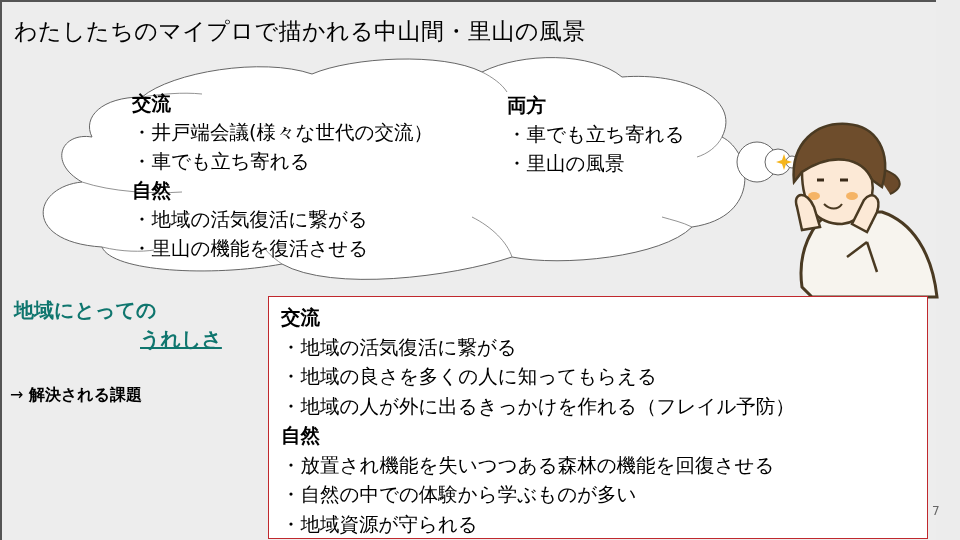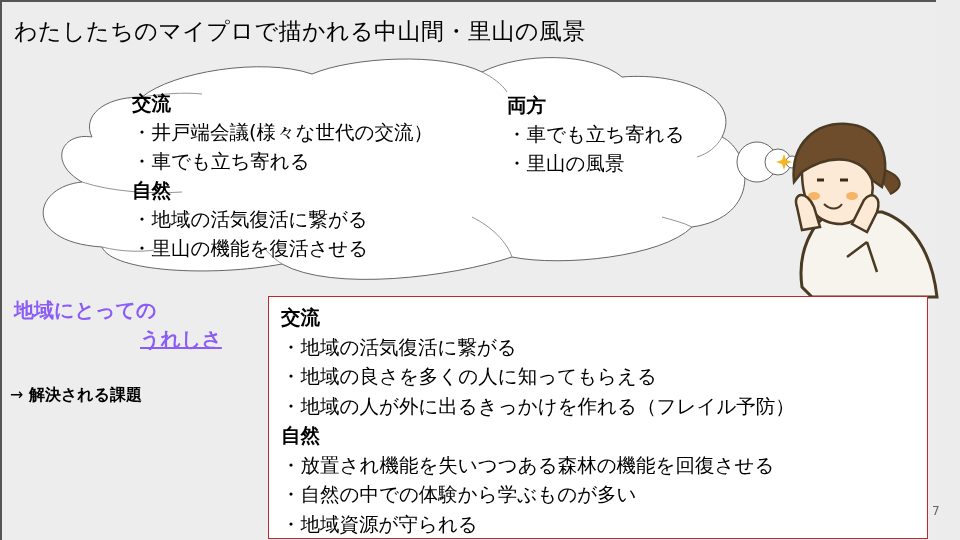--- a/index.html
+++ b/index.html
@@ -23,21 +23,21 @@
     white-space: nowrap;
   }
   .cloud-svg { position: absolute; left: 0; top: 0; }
   .cloud-text { position: absolute; font-size: 19.5px; line-height: 29px; white-space: nowrap; }
   .cloud-text .h { font-weight: bold; }
   .cloud-left { left: 130px; top: 87px; }
   .cloud-right { left: 505px; top: 89px; }
   .girl { position: absolute; left: 770px; top: 110px; }
   .red-label {
     position: absolute; left: 12px; top: 294px;
-    color: #8b5cf6; font-weight: bold; font-size: 20px; line-height: 29px;
+    color: #0f766e; font-weight: bold; font-size: 20px; line-height: 29px;
     white-space: nowrap;
   }
   .red-label .l2 { padding-left: 126px; text-decoration: underline; }
   .solve-label {
     position: absolute; left: 8px; top: 377px;
     font-size: 16px; font-weight: bold; white-space: nowrap; margin-top: 6px;
   }
   .issues-box {
     position: absolute; left: 266px; top: 294px; width: 660px; height: 243px;
     background: #fff; border: 1.5px solid #c0282d; box-sizing: border-box;

